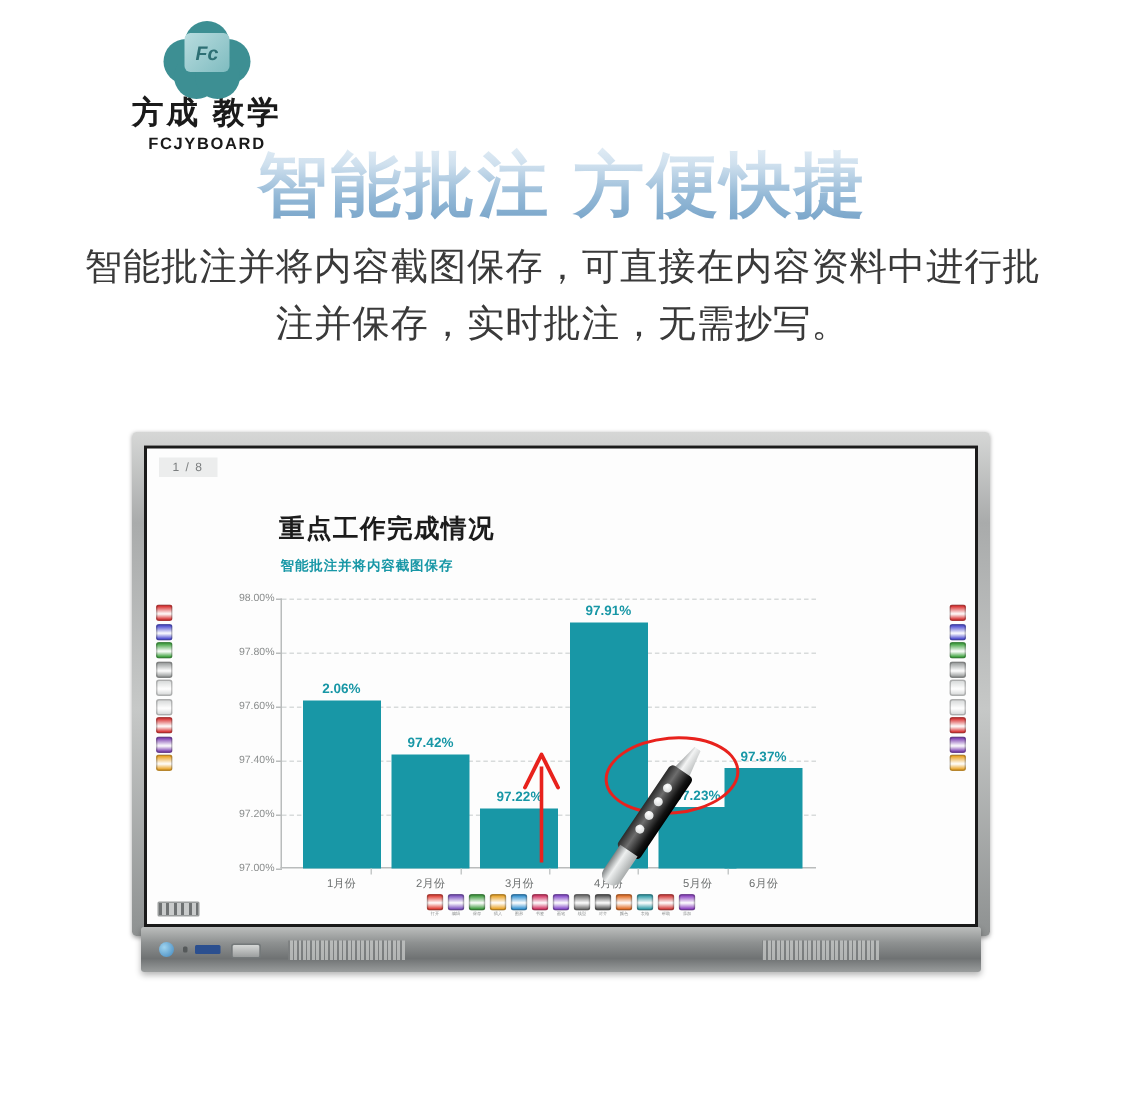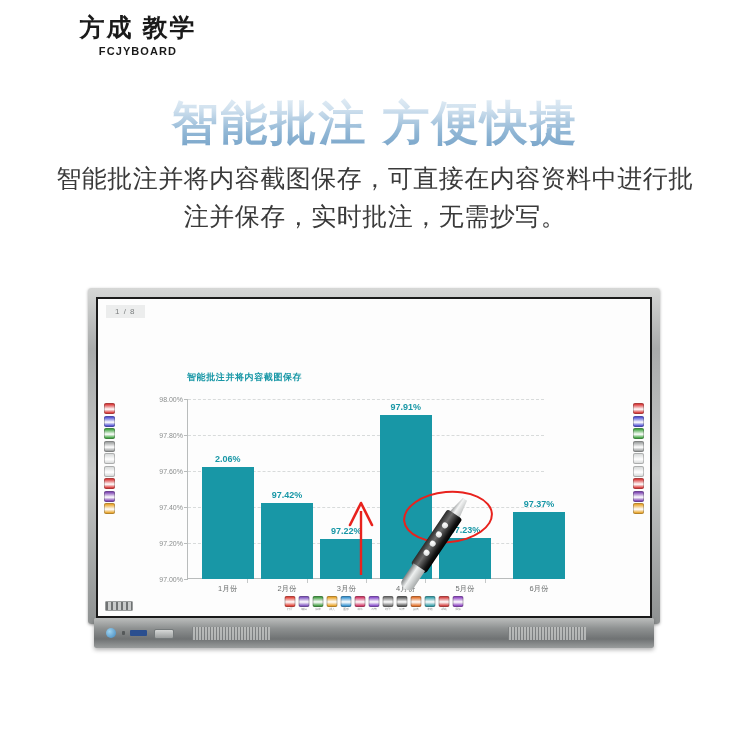--- a/index.html
+++ b/index.html
@@ -15,21 +15,21 @@
   .petal{position:absolute;width:30px;height:30px;border-radius:50%;background:#3d8f93;}
   .p1{left:14px;top:0px;}
   .p2{left:0px;top:12px;}
   .p3{left:28px;top:12px;}
   .p4{left:7px;top:22px;}
   .p5{left:21px;top:22px;}
   .logo-glyph{position:absolute;left:14px;top:8px;width:30px;height:26px;border-radius:4px;
               background:linear-gradient(135deg,#b9dcdf,#7fbcc0);
               display:flex;align-items:center;justify-content:center;
               font-size:13px;font-weight:bold;color:#2d6f74;font-style:italic;}
-  .logo-cn{font-size:25px;font-weight:bold;color:#1a1a1a;letter-spacing:2px;line-height:1.1;}
+  .logo-cn{font-size:21px;font-weight:bold;color:#1a1a1a;letter-spacing:2px;line-height:1.1;}
   .logo-en{font-size:11px;font-weight:bold;color:#1a1a1a;letter-spacing:1.1px;margin-top:3px;}
 
   
   #headline{position:absolute;left:0;top:92px;width:750px;text-align:center;
     font-size:47px;font-weight:bold;letter-spacing:2px;
     background:linear-gradient(180deg,#eaf2f8 0%,#cfe0ee 28%,#93b8d6 62%,#6e9dc4 100%);
     -webkit-background-clip:text;background-clip:text;color:transparent;
     -webkit-text-fill-color:transparent;}
   #subcopy{position:absolute;left:55px;top:160px;width:640px;text-align:center;
     font-size:25px;color:#3a3a3a;line-height:1.5;letter-spacing:0.5px;}
@@ -110,34 +110,43 @@
   .side-ico{width:11px;height:11px;border-radius:2px;border:1px solid rgba(0,0,0,.22);box-sizing:border-box;}
 
   #mini-widget{position:absolute;left:7px;bottom:5px;width:26px;height:8px;
     background:repeating-linear-gradient(90deg,#6f7273 0 2px,#c9cbcb 2px 5px);
     border:1px solid #9b9e9e;border-radius:1px;}
 </style>
 </head>
 <body>
 
 <div id="logo-block">
+  <div class="logo-mark">
+    <div class="petal p1"></div>
+      <div class="petal p2"></div>
+      <div class="petal p3"></div>
+    <div class="petal p4"></div>
+      <div class="petal p5"></div>
+    <div class="logo-glyph">Fc</div>
+  </div>
   <div class="logo-cn">方成 教学</div>
   <div class="logo-en">FCJYBOARD</div>
 </div>
 
 <div id="headline">智能批注 方便快捷</div>
 <div id="subcopy">智能批注并将内容截图保存，可直接在内容资料中进行批注并保存，实时批注，无需抄写。</div>
 
 <div id="monitor">
 
   <div id="bezel">
     <div id="screen">
 
       <div id="page-indicator">1 / 8</div>
 
+      <div id="chart-title">重点工作完成情况</div>
       <div id="chart-subtitle">智能批注并将内容截图保存</div>
 
       <div id="plot">
         <div class="axisline"></div>
         <div class="baseline"></div>
         <div id="grid-layer">
             <div class="tickmark" style="top: 180px;"></div>
             <div class="ylabel" style="top: 180px;">97.00%</div>
             <div class="gridline" style="top: 144px;"></div>
             <div class="tickmark" style="top: 144px;"></div>
@@ -174,21 +183,21 @@
             <div class="bar" style="left: 191.667px; height: 163.8px; background: rgb(24, 151, 166);">
               <div class="barval" style="color: rgb(24, 151, 166);">97.91%</div>
               <div class="xtick">4月份</div>
             </div>
             <div class="xsep" style="left: 237.333px;"></div>
             <div class="bar" style="left: 251px; height: 41.4px; background: rgb(24, 151, 166);">
               <div class="barval" style="color: rgb(24, 151, 166);">97.23%</div>
               <div class="xtick">5月份</div>
             </div>
             <div class="xsep" style="left: 296.667px;"></div>
-            <div class="bar" style="left: 325px; height: 66.6px; background: rgb(24, 151, 166);">
+            <div class="bar" style="left: 295px; height: 66.6px; background: rgb(24, 151, 166);">
               <div class="barval" style="color: rgb(24, 151, 166);">97.37%</div>
               <div class="xtick">6月份</div>
             </div>
           </div>
 
         <svg id="annot-arrow" width="26" height="78" viewBox="0 0 26 78">
           <line x1="13" y1="76" x2="13" y2="12" stroke="#e8221d" stroke-width="2.4"></line>
           <polyline points="2,26 13,4 24,26" fill="none" stroke="#e8221d" stroke-width="2.6" stroke-linecap="round" stroke-linejoin="round"></polyline>
         </svg>
         <div id="annot-ellipse"></div>

